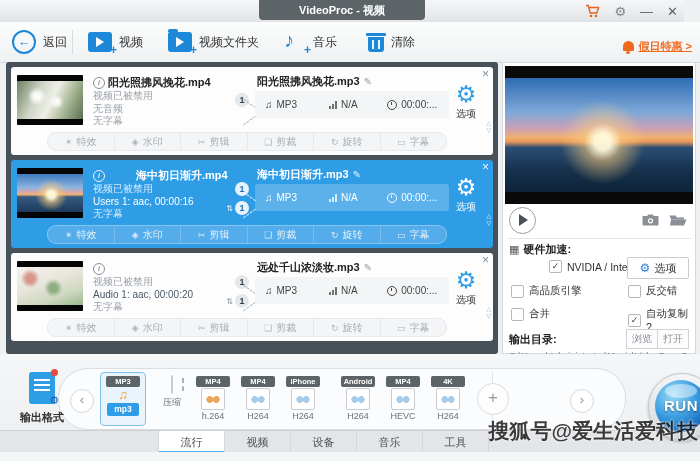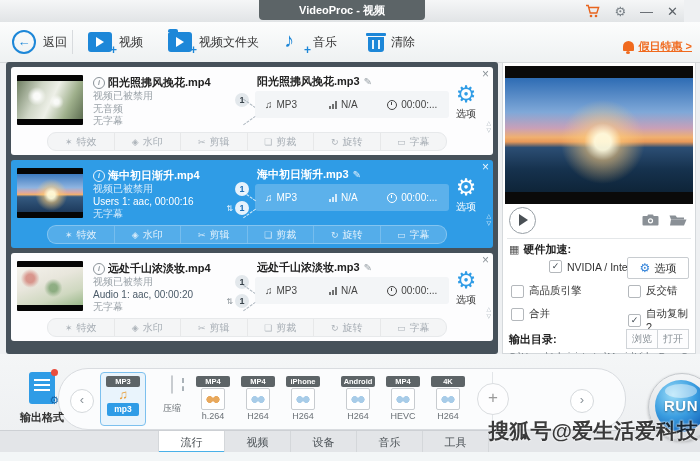--- a/index.html
+++ b/index.html
@@ -62,21 +62,21 @@
   .t3 .timg{background:
      radial-gradient(circle at 20% 30%, rgba(200,80,70,.55) 0 7%, transparent 16%),
      radial-gradient(circle at 55% 55%, rgba(90,140,80,.6) 0 9%, transparent 22%),
      linear-gradient(160deg,#f4f2ec,#e8e6dc 40%,#cfd8c0 72%,#9ab88a);}
 
   .iinfo{position:absolute;left:82px;top:10px;width:10px;height:10px;border:1px solid #8a9298;
     border-radius:50%;color:#8a9298;font-size:7px;font-style:italic;font-weight:bold;
     text-align:center;line-height:10px;}
   .selected .iinfo{border-color:#eaf5fd;color:#eaf5fd;}
   .stitle{position:absolute;left:97px;top:8px;font-size:11px;font-weight:bold;color:#222;white-space:nowrap;}
-  .selected .stitle{color:#fff;}
+  .selected .stitle{color:#fff;margin-left:28px;}
   .subs{position:absolute;left:82px;top:23px;font-size:10px;color:#9aa2a8;line-height:12.5px;}
   .selected .subs{color:#d8ecfb;}
   .sub.dk{color:#4a5a68;}
   .selected .sub.dk{color:#fff;}
 
   .badgecol{position:absolute;left:212px;top:0;width:26px;}
   .bdg{display:inline-block;width:14px;height:14px;border-radius:50%;background:#e3e8ec;
     color:#3a444c;font-size:9px;font-weight:bold;text-align:center;line-height:14px;}
   .selected .bdg{background:#e6f2fc;color:#1d6fb8;}
   .b1{position:absolute;right:0;top:22px;}
@@ -198,21 +198,21 @@
   .tile .tlabel{display:block;margin-top:1px;font-size:9px;color:#6a7076;}
   .tile-mp3{left:100px;top:18px;width:46px;height:54px;background:#e9f4fc;border:1px solid #7cc0ee;
     border-radius:4px;box-sizing:border-box;}
   .tile-mp3 .tbadge{margin-top:3px;}
   .tile-mp3 .mg{display:block;font-size:13px;color:#e8a03c;line-height:16px;}
   .tile-mp3 .chip{display:block;margin:0 auto;width:32px;height:13px;background:#2f9ce6;color:#fff;
     font-size:8.5px;font-weight:bold;line-height:13px;border-radius:2px;}
   .zipicon{position:relative;margin:2px auto 0;width:22px;height:26px;background:#fff;
     border:1px solid #c8ccd0;border-radius:2px;}
   .zipicon:before{content:"";position:absolute;left:10px;top:2px;bottom:2px;border-left:2px dashed #aab2b8;}
-  .tile-zip .tlabel{margin-top:8px;}
+  .tile-zip .tlabel{margin-top:2px;}
 
   
   .tabsrow{position:absolute;left:0;top:76px;width:700px;height:22px;background:#e3e5e8;
     border-top:1px solid #cdd0d4;padding-left:48px;}
   .tabs{position:absolute;left:158px;top:0;display:flex;height:22px;}
   .tab{width:65px;height:22px;font-size:11px;color:#4a5055;text-align:center;line-height:22px;
     border-right:1px solid #d4d7da;}
   .tab:first-child{border-left:1px solid #d4d7da;}
   .tab.active{background:#fff;box-shadow:inset 0 -2px 0 #49b0e8;}
   .statusstrip{position:absolute;left:0;top:98px;width:700px;height:9px;background:#f3f6f7;}
@@ -441,21 +441,20 @@
           <span>字幕</span>
         </span>
     </div>
   </div>
 
   <div class="card">
     <div class="thumb t3">
         <div class="timg"></div>
       </div>
     <span class="iinfo">i</span>
-    <span class="stitle">远处千山浓淡妆.mp4</span>
     <div class="subs">
       <div class="sub">视频已被禁用</div>
       <div class="sub dk">Audio 1: aac, 00:00:20</div>
       <div class="sub">无字幕</div>
     </div>
     <div class="badgecol">
       <span class="bdg b1">1</span>
       <span class="brow">
           <span class="stp">⇅</span>
           <span class="bdg">1</span>

